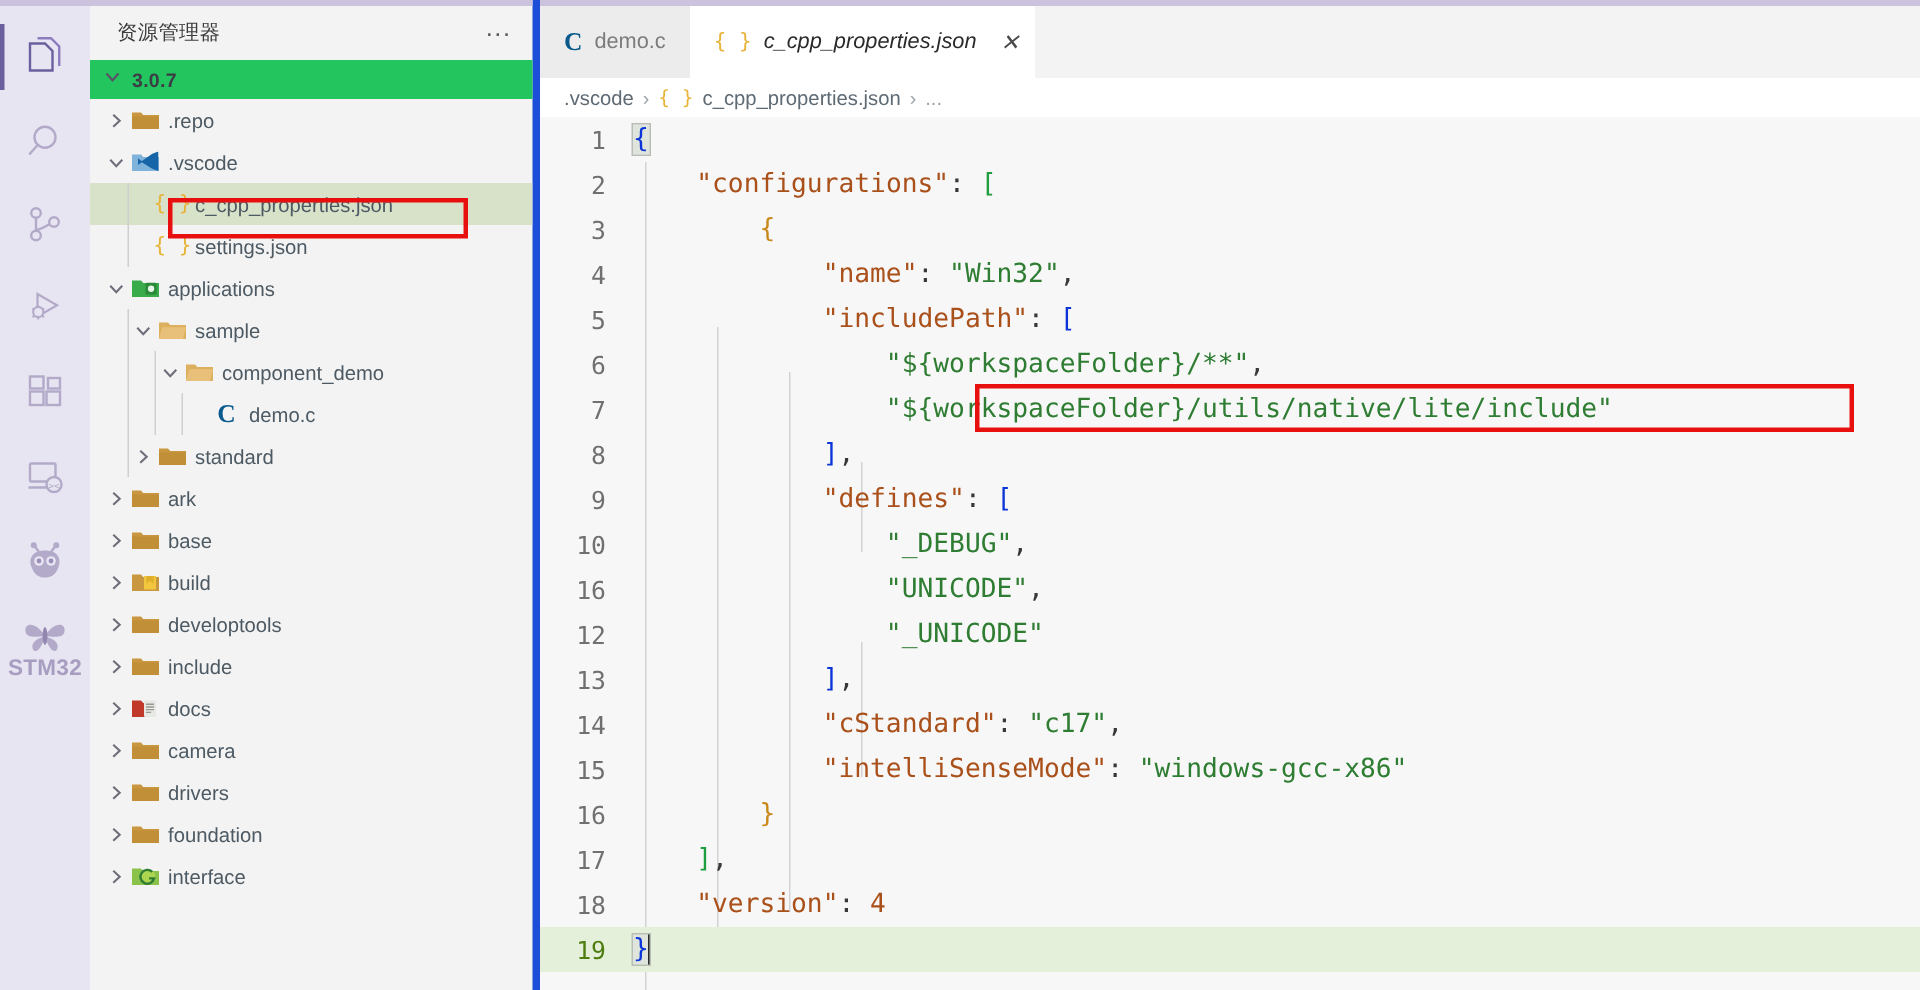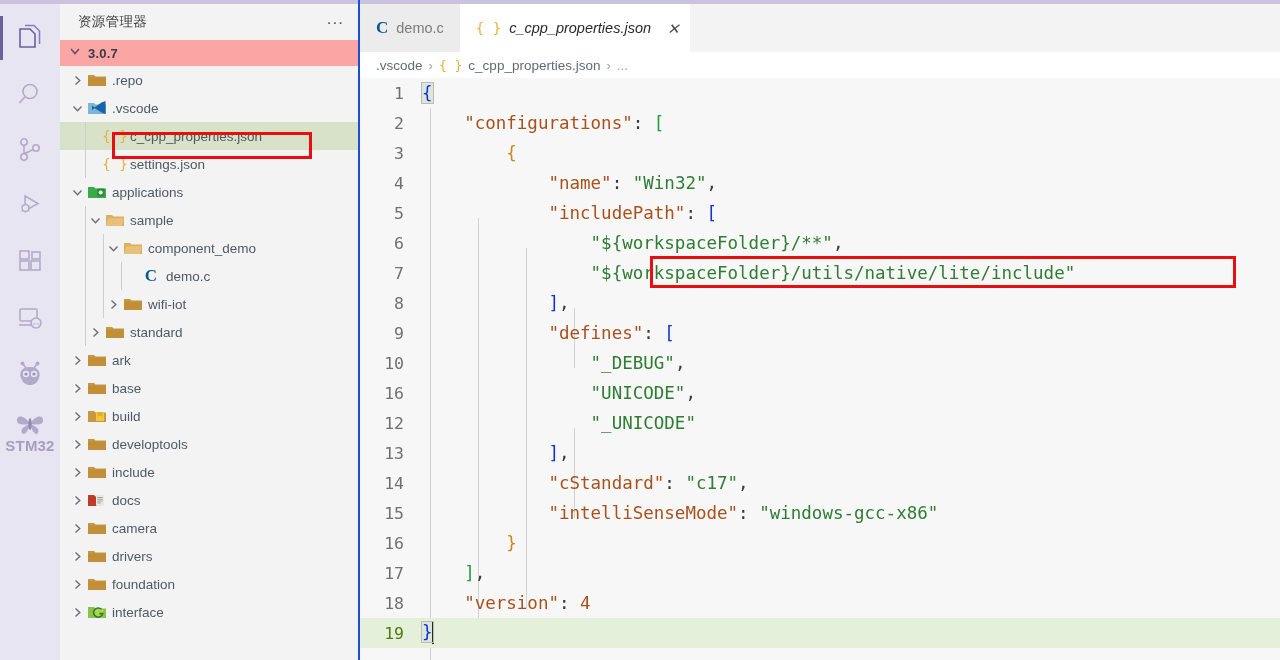--- a/index.html
+++ b/index.html
@@ -36,34 +36,34 @@
     width: 3px; height: 44px; background: #6b5f9e;
   }
   .act-item svg { display: block; }
   .act-item.stm32 { height: 62px; flex-direction: column; gap: 1px; }
   .stm32-label { font-size: 15px; color: #a79dc0; letter-spacing: .2px; font-weight: bold; }
 
   
   .sidebar {
     width: 300px; flex: 0 0 300px; height: 660px;
     background: #f3f3f3;
-    border-right: 2px solid #1d4ed8;
+    border-right: 5px solid #1d4ed8;
     display: flex; flex-direction: column;
     position: relative;
   }
   .sidebar .topline { height: 4px; background: #cbc2de; width: 100%; }
   .sb-header {
     height: 36px; display: flex; align-items: center;
     padding: 0 14px 0 18px; justify-content: space-between;
   }
   .sb-title { font-size: 13.5px; color: #3b3b3b; letter-spacing: .3px; }
   .sb-dots { font-size: 17px; color: #5a5a5a; line-height: 10px; letter-spacing: 1px; padding-bottom:6px;}
   .sb-root {
     height: 26px; display: flex; align-items: center; gap: 6px;
-    background: #fca5a5; padding-left: 8px;
+    background: #22c55e; padding-left: 8px;
   }
   .sb-root .rootname { font-size: 13px; font-weight: bold; color: #3c3c46; letter-spacing: .2px; }
   .tree { flex: 1 1 auto; overflow: hidden; padding-top: 0px; }
   .row {
     height: 28px; display: flex; align-items: center;
     font-size: 13.5px; color: #4f5b66; position: relative;
     white-space: nowrap;
   }
   .row.selected { background: #d8e2c8; }
   .row .twisty {
@@ -365,37 +365,20 @@
         <div class="row">
           <span class="guide" style="left:25px"></span>
           <span class="guide" style="left:43px"></span>
           <span class="guide" style="left:61px"></span>
           <span style="width:62px;flex:0 0 62px"></span>
           <span class="twisty"></span>
           <span class="ficon">
             <span style="color:#0b5a8e;font-family:'Liberation Serif',serif;font-weight:bold;font-size:17px;">C</span>
           </span>
           <span class="label">demo.c</span>
-        </div>
-        <div class="row">
-          <span class="guide" style="left:25px"></span>
-          <span class="guide" style="left:43px"></span>
-          <span style="width:44px;flex:0 0 44px"></span>
-          <span class="twisty">
-            <svg width="13" height="13" viewBox="0 0 13 13">
-              <path d="M4.5 2.5 L8.8 6.5 L4.5 10.5" stroke="#6e6e7a" stroke-width="1.4" fill="none"></path>
-            </svg>
-          </span>
-          <span class="ficon">
-            <svg width="18" height="14" viewBox="0 0 18 14">
-    <path d="M0 2 h6 l1.5 1.6 h10.5 v9.4 h-18 z" fill="#c9973f"></path>
-    <path d="M0 4.6 h18 v8.4 h-18 z" fill="#c18f37"></path>
-            </svg>
-          </span>
-          <span class="label">wifi-iot</span>
         </div>
         <div class="row">
           <span class="guide" style="left:25px"></span>
           <span style="width:26px;flex:0 0 26px"></span>
           <span class="twisty">
             <svg width="13" height="13" viewBox="0 0 13 13">
               <path d="M4.5 2.5 L8.8 6.5 L4.5 10.5" stroke="#6e6e7a" stroke-width="1.4" fill="none"></path>
             </svg>
           </span>
           <span class="ficon">

